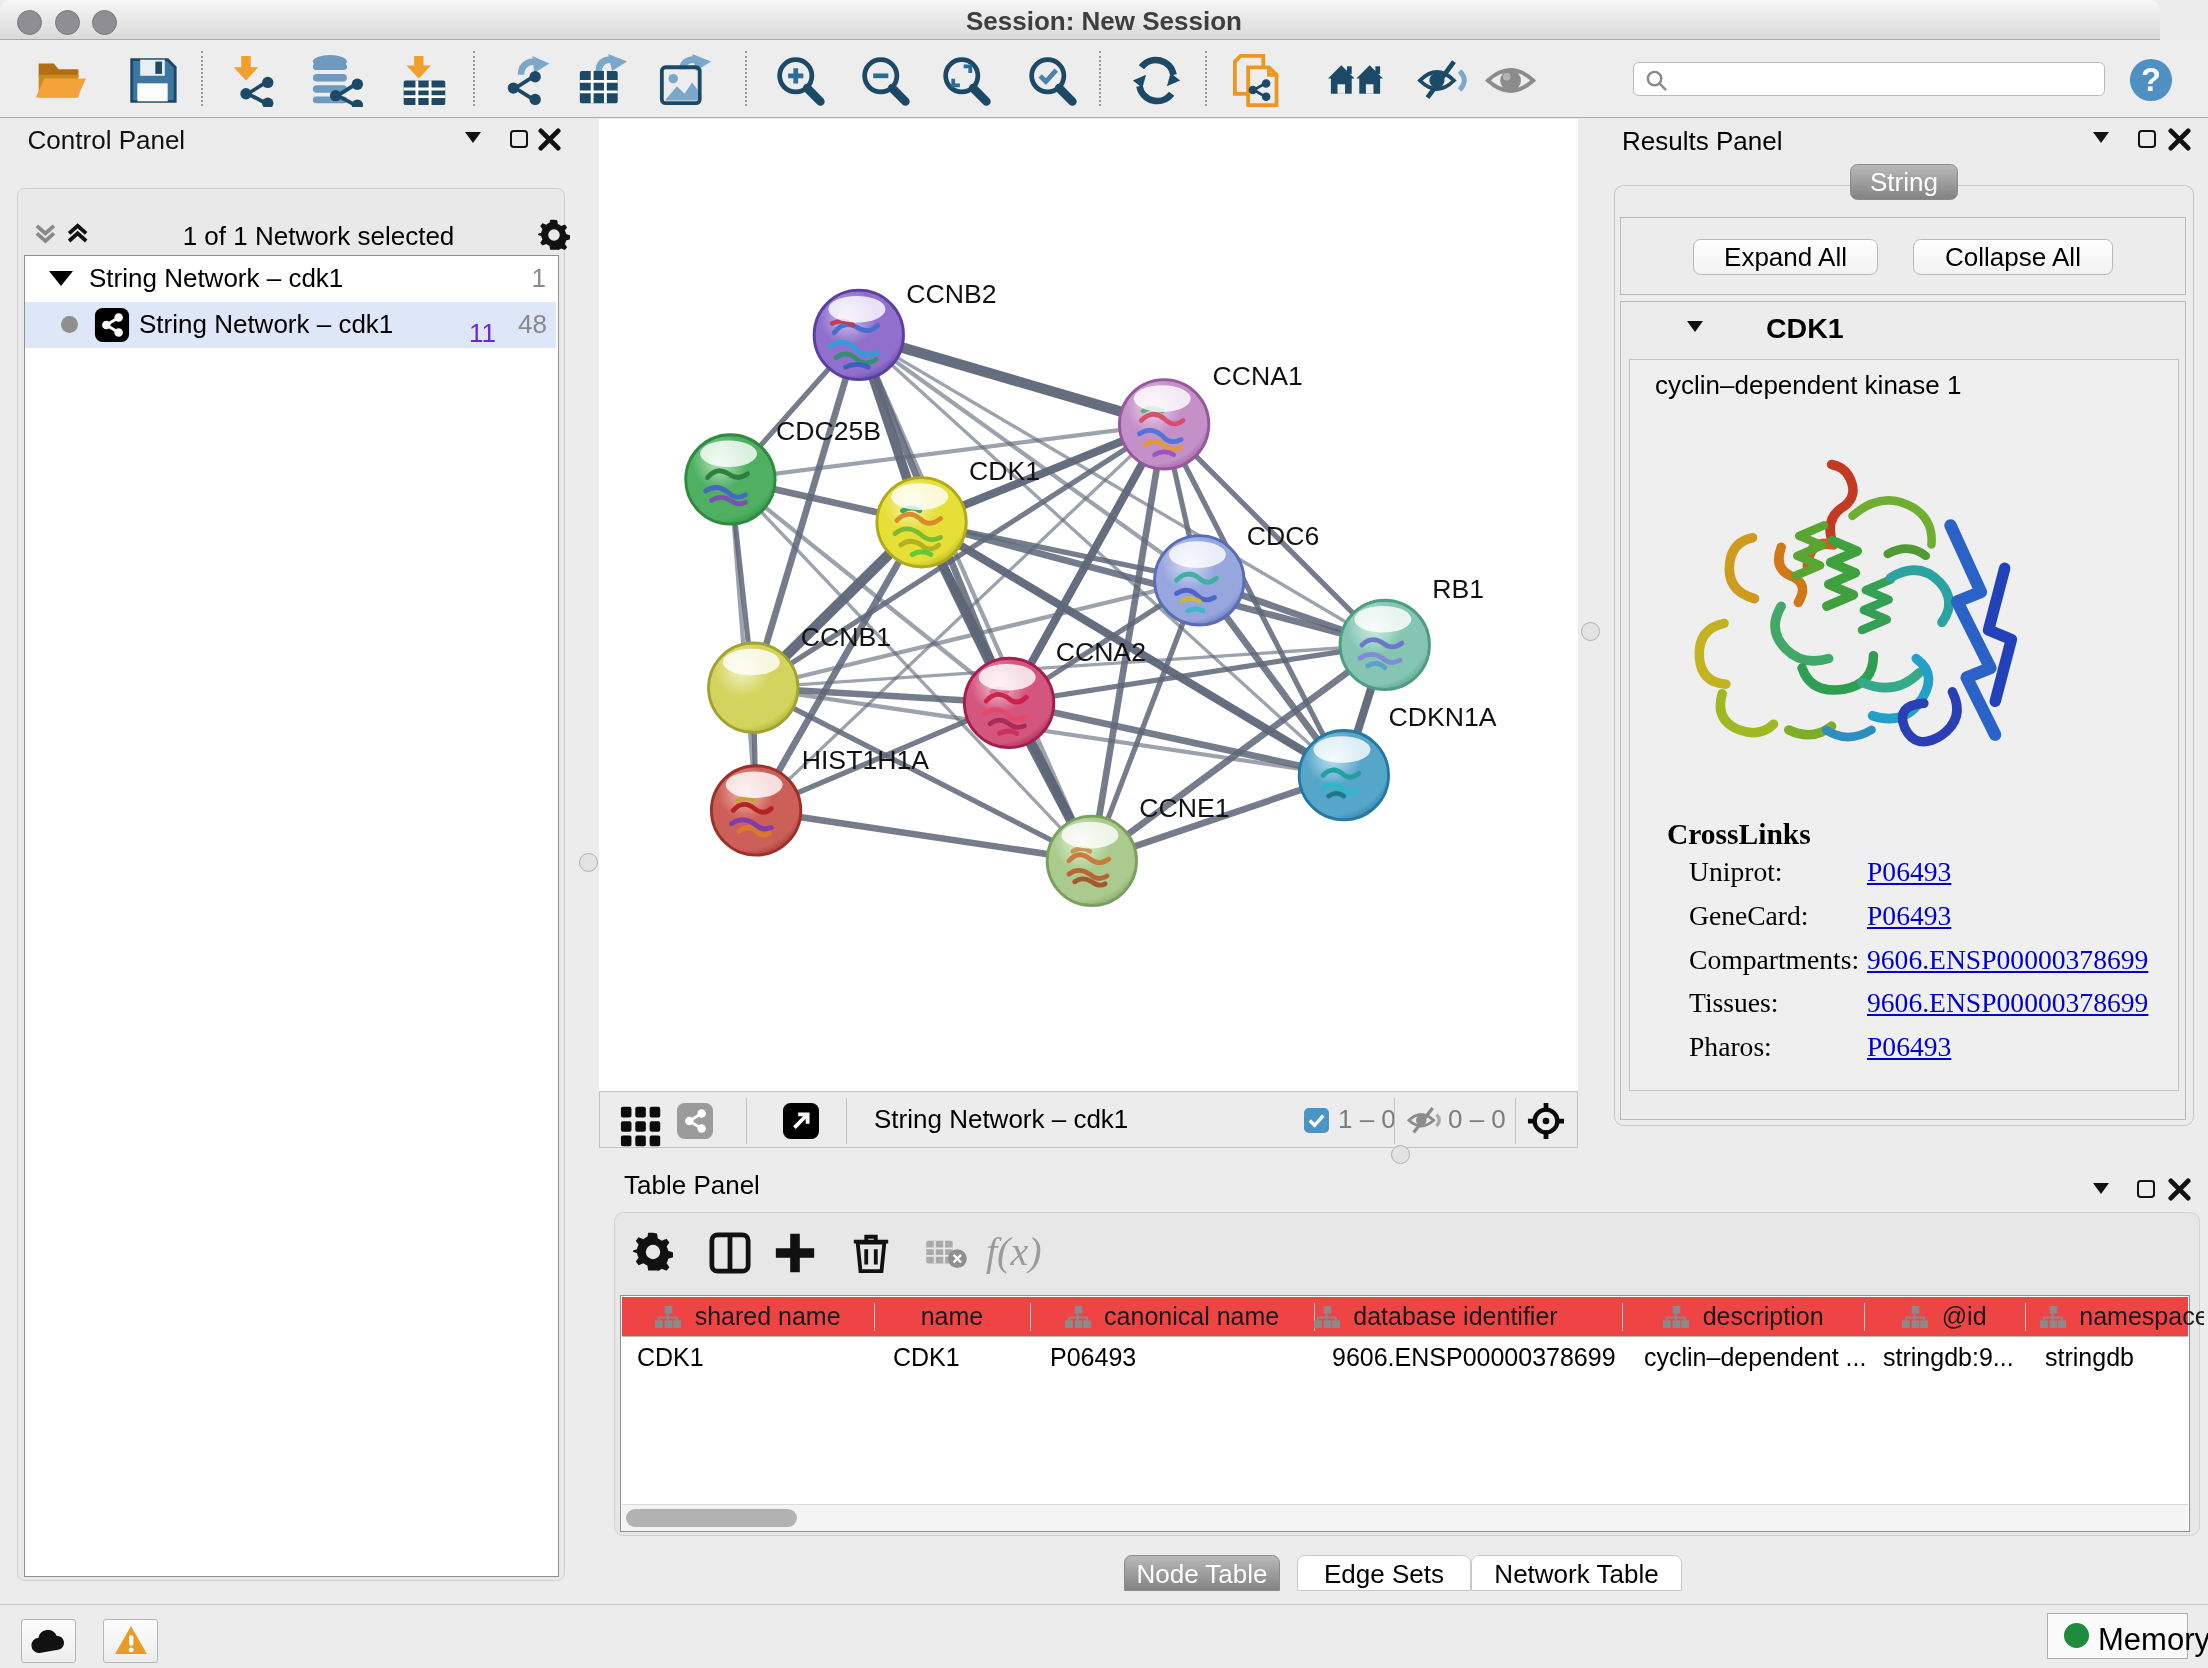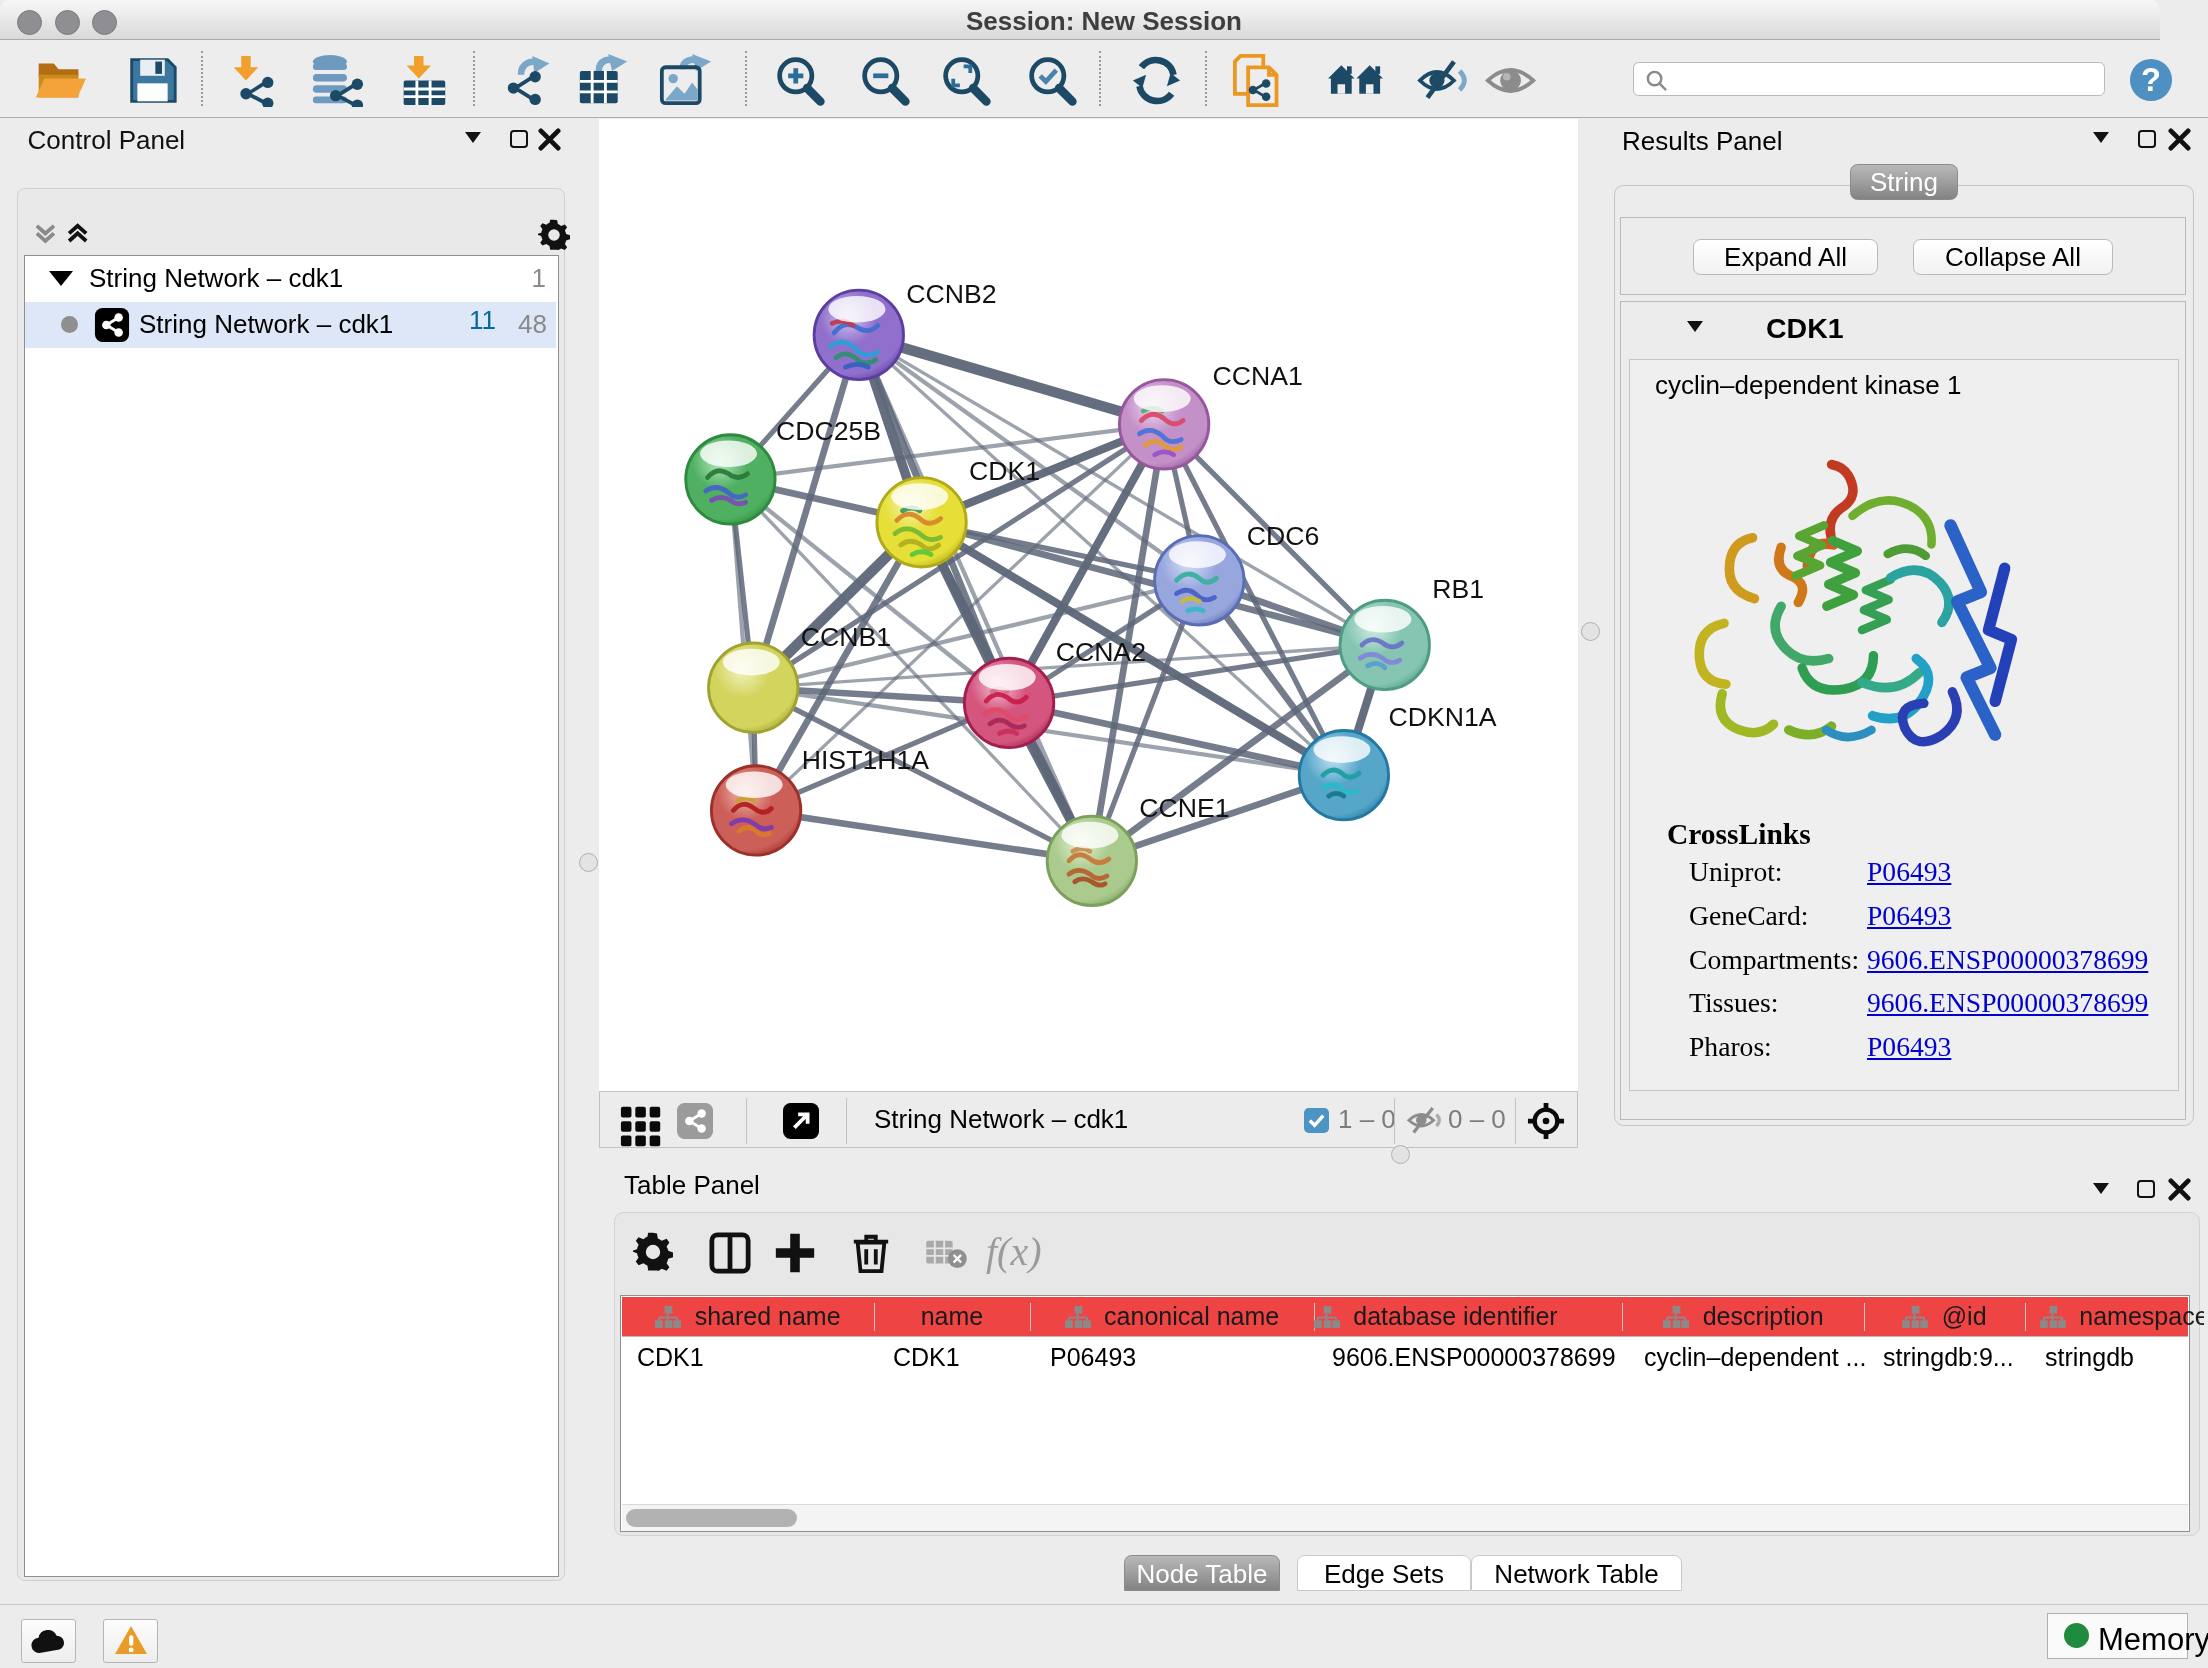--- a/index.html
+++ b/index.html
@@ -209,20 +209,21 @@
   <div class="abs" id="cpbody"></div>
   <div class="abs" id="cpbar">
     <svg class="abs" style="left:15px;top:7.6px" width="74" height="28.5" viewBox="0 0 78 30">
       <g fill="none" stroke="#8a8a8a" stroke-width="4">
           <path d="M3 4 L12 12 L21 4 M3 12 L12 20 L21 12"></path>
         </g>
       <g fill="none" stroke="#111" stroke-width="4">
           <path d="M37 12 L46 4 L55 12 M37 20 L46 12 L55 20"></path>
         </g>
     </svg>
+    <div class="abs" style="left:28.5px;top:6.7px;width:542px;text-align:center">1 of 1 Network selected</div>
     <svg class="abs" style="left:519px;top:4.8px" width="32" height="32" viewBox="0 0 100 100">
       <path fill="#111" d="M50 2 L60 4 L62 16 a35 35 0 0 1 10 6 l12 -5 L91 26 l-7 10 a35 35 0 0 1 4 11 l12 4 v12 l-12 4 a35 35 0 0 1 -4 11 l7 10 -7 9 -12 -5 a35 35 0 0 1 -10 6 L62 96 H38 L36 84 a35 35 0 0 1 -10 -6 l-12 5 -7 -9 7 -10 a35 35 0 0 1 -4 -11 L-2 49 v-2 l12 -4 a35 35 0 0 1 4 -11 L7 22 l7 -9 12 5 a35 35 0 0 1 10 -6 L38 2 z M50 32 a18 18 0 1 0 0 36 a18 18 0 0 0 0 -36 z"></path>
     </svg>
   </div>
   <div class="abs" id="cplist">
     <div class="lrow" style="top:0">
       <div class="abs" style="left:24px;top:15px;width:0;height:0;border-left:12.4px solid transparent;border-right:12.4px solid transparent;border-top:15px solid #000"></div>
       <div class="abs" style="left:64px;top:6.7px">String Network – cdk1</div>
       <div class="abs" style="left:0;top:6.7px;width:521px;text-align:right;color:#8a8a8a">1</div>
     </div>
@@ -231,21 +232,21 @@
       <svg class="abs" style="left:69px;top:4.8px" width="36" height="36" viewBox="0 0 38 38">
         <rect x="1" y="1" width="36" height="36" rx="8" fill="#000"></rect>
         <g stroke="#fff" stroke-width="3">
             <path d="M13 19 L26 11 M13 19 L26 27"></path>
           </g>
         <circle cx="13" cy="19" r="4.5" fill="#fff"></circle>
           <circle cx="26" cy="11" r="4.5" fill="#fff"></circle>
           <circle cx="26" cy="27" r="4.5" fill="#fff"></circle>
       </svg>
       <div class="abs" style="left:114px;top:6.7px">String Network – cdk1</div>
-      <div class="abs" style="left:444px;top:3px;color:#0369a1">11</div>
+      <div class="abs" style="left:444px;top:16px;color:#6d28d9">11</div>
       <div class="abs" style="left:493px;top:6.7px;color:#8a8a8a">48</div>
     </div>
   </div>
   <div class="abs" id="canvas">
       <svg width="979" height="972" viewBox="0 0 1029 1022" style="position:absolute;left:0;top:0">
 <defs>
 <radialGradient id="gB2" cx="0.38" cy="0.30" r="0.78">
             <stop offset="0" stop-color="#d4c6f2"></stop>
             <stop offset="0.40" stop-color="#9070cc"></stop>
             <stop offset="0.82" stop-color="#9070cc"></stop>

